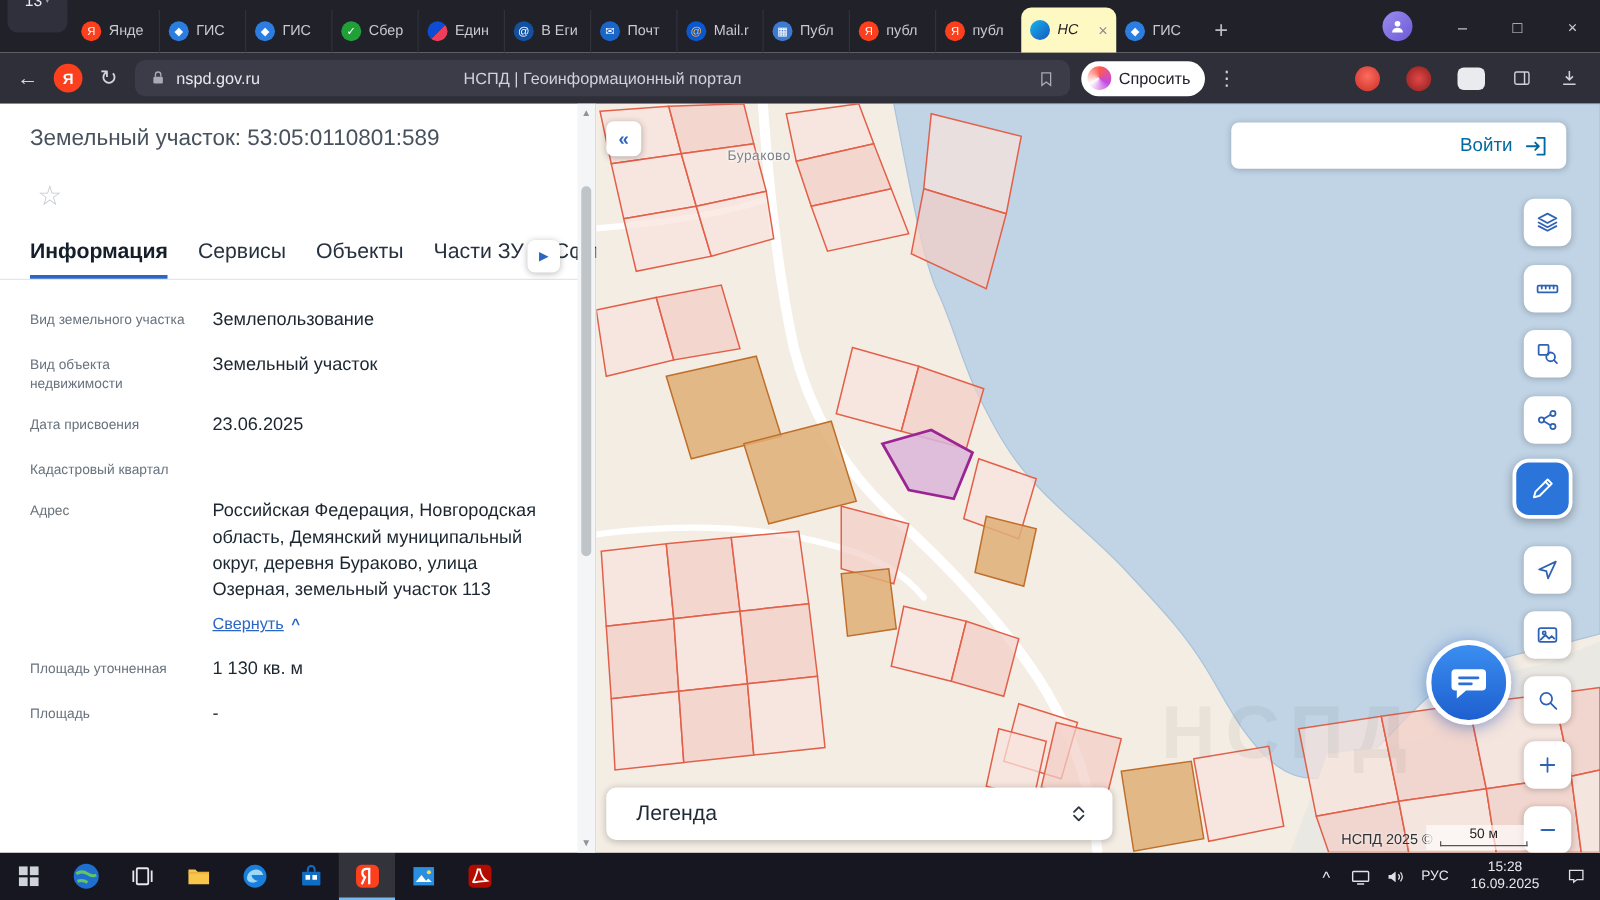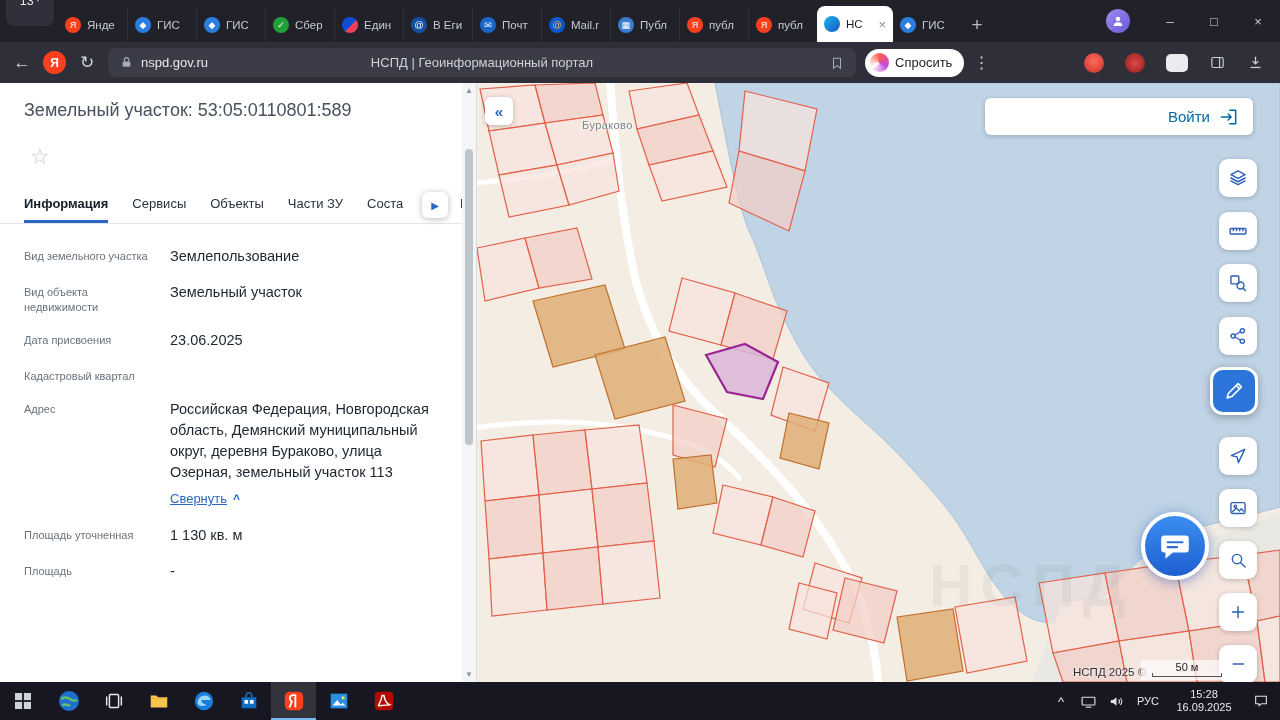--- a/index.html
+++ b/index.html
@@ -8,21 +8,21 @@
 
   
   .tabbar { height:42px; background:#202129; display:flex; align-items:flex-end; }
   .tab-counter { width:48px; height:32px; margin:0 4px 16px 6px; background:#2f303b; border-radius:8px;
     display:flex; align-items:flex-start; justify-content:center; gap:2px; color:#e8e9ee; font-size:12.5px; }
   .tab-counter .chev { font-size:9px; color:#9a9da8; }
   .tab-strip { display:flex; align-items:flex-end; }
   .tab { width:69px; height:34px; display:flex; align-items:center; gap:6px; padding:0 7px;
     color:#c7cad2; font-size:11.5px; overflow:hidden; white-space:nowrap; position:relative; }
   .tab + .tab { border-left:1px solid #30313c; }
-  .tab.active { background:#ffffff; color:#1d1e26; border-radius:8px 8px 0 0; height:36px; border-left:none; width:76px; }
+  .tab.active { background:#fef9c3; color:#1d1e26; border-radius:8px 8px 0 0; height:36px; border-left:none; width:76px;font-style:italic; }
   .tab.active + .tab { border-left:none; }
   .fav { width:16px; height:16px; min-width:16px; border-radius:50%; display:flex; align-items:center;
     justify-content:center; font-size:9px; line-height:1; }
   .tab-label { overflow:hidden; }
   .tab-close { margin-left:auto; color:#8a8c96; font-size:13px; }
   .newtab { width:30px; height:34px; display:flex; align-items:center; justify-content:center;
     color:#b8bbc5; font-size:19px; }
   .tabbar-right { margin-left:auto; display:flex; align-items:center; height:42px; }
   .avatar { width:24px; height:24px; border-radius:50%; margin-right:18px;
     background:linear-gradient(135deg,#9b8cf0,#6a59d6); display:flex; align-items:center; justify-content:center; }
@@ -53,21 +53,21 @@
 
   
   .content { display:flex; height:599px; }
 
   
   .panel { width:477px; background:#fff; position:relative; border-right:1px solid #d9dde1; }
   .panel-title { padding:17px 40px 0 24px; font-size:18px; color:#47525e; }
   .star { margin:25px 0 0 30px; font-size:22px; color:#c3c9cf; line-height:1; }
   .panel-tabs { display:flex; gap:24px; padding-left:24px; margin-top:20px; height:36px;
     align-items:flex-end; border-bottom:1px solid #e2e6ea; position:relative; }
-  .ptab { font-size:13px; color:#27323e; padding-bottom:12px; white-space:nowrap; }
+  .ptab { font-size:17px; color:#27323e; padding-bottom:12px; white-space:nowrap; }
   .ptab.active { color:#141f2a; font-weight:bold; border-bottom:3px solid #2b66c4; padding-bottom:9px; }
   .ptab-scroll { position:absolute; right:28px; bottom:5px; width:26px; height:26px; background:#fff;
     border-radius:6px; box-shadow:0 1px 6px rgba(0,0,0,.28); color:#2b66c4; font-size:10px;
     display:flex; align-items:center; justify-content:center; }
   .ptab-over { position:absolute; right:9px; bottom:12px; font-size:13px; color:#27323e; }
   .fields { padding:22px 34px 0 24px; }
   .frow { display:flex; margin-bottom:15px; }
   .flabel { flex:0 0 146px; padding-right:14px; font-size:11px; color:#68737d; line-height:15px; padding-top:3px; }
   .fvalue { flex:1; font-size:14.5px; color:#1c2630; line-height:21px; }
   .flink { color:#2b66c4; font-size:13px; text-decoration:underline; margin-top:5px; display:inline-block; }
@@ -443,20 +443,28 @@
         </div>
       </div>
 
     <div class="chat-btn">
       <svg viewBox="0 0 32 32" width="34">
           <path d="M6 6h20a3 3 0 0 1 3 3v10a3 3 0 0 1-3 3H14l-7 6v-6H6a3 3 0 0 1-3-3V9a3 3 0 0 1 3-3z" fill="#fff"></path>
           <path d="M9 12.5h14M9 17h9" stroke="#2d6fd4" stroke-width="2" stroke-linecap="round"></path>
         </svg>
     </div>
 
+    <div class="legend-bar">
+      <span class="legend-label">Легенда</span>
+      <span class="legend-chev">
+        <svg viewBox="0 0 24 24" width="18" fill="none" stroke="currentColor" stroke-width="2" stroke-linecap="round" stroke-linejoin="round">
+            <path d="M7 10l5-5 5 5M7 14l5 5 5-5"></path>
+          </svg>
+      </span>
+    </div>
 
     <div class="map-copyright">НСПД 2025 ©</div>
     <div class="scalebox">
       <div class="scale-label">50 м</div>
       <div class="scale-line"></div>
     </div>
   </div>
 </div>
 
 <div class="taskbar">

